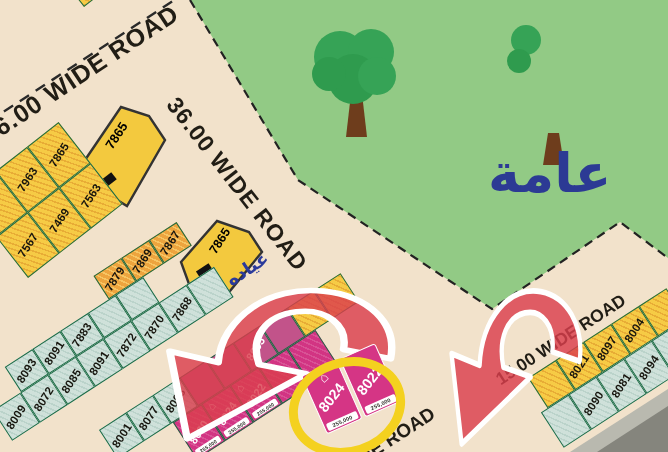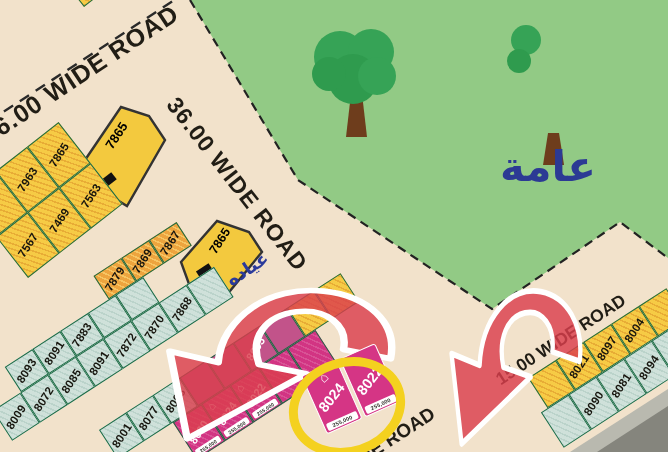--- a/index.html
+++ b/index.html
@@ -269,21 +269,21 @@
 
   <span class="abs" style="left:102px;top:128px;z-index:3;font-weight:700;font-size:13px;transform:rotate(-57deg);">7865</span>
   <span class="abs" style="left:206px;top:234px;z-index:3;font-weight:700;font-size:12.5px;transform:rotate(-57deg);">7865</span>
   <span class="abs arabic" style="left:224px;top:258px;z-index:3;font-weight:700;font-size:18px;color:#2b3a9b;transform:rotate(-33deg);">عياده</span>
 
   <div class="roadlab" style="left:-24px;top:126px;transform:rotate(-33.5deg);font-size:25px;letter-spacing:1px;">36.00 WIDE ROAD</div>
   <div class="roadlab" style="left:182px;top:92px;transform:rotate(52deg);font-size:23px;letter-spacing:1px;">36.00 WIDE ROAD</div>
   <div class="roadlab" style="left:290px;top:492px;transform:rotate(-33deg);font-size:19px;">15.00 WIDE ROAD</div>
   <div class="roadlab" style="left:492px;top:372px;transform:rotate(-33deg);font-size:17.5px;">15.00 WIDE ROAD</div>
 
-  <div class="abs arabic" style="left:488px;top:142px;width:120px;text-align:center;z-index:3;font-weight:700;font-size:42px;color:#2c3a94;">عامة</div>
+  <div class="abs arabic" style="left:488px;top:142px;width:120px;text-align:center;z-index:3;font-weight:700;font-size:54px;color:#2c3a94;">عامة</div>
 
 
   <svg class="abs" style="left:0;top:0;z-index:5;pointer-events:none;" width="668" height="452" viewBox="0 0 668 452">
     <g transform="translate(150,246) scale(1.24,0.94)">
       <path d="M30,205 L16,112 L55,124 C58,76 96,42 140,48 C176,53 200,82 194,120 L156,110 C160,84 142,66 118,70 C94,74 80,96 88,126 L126,136 Z" fill="rgba(219,62,77,0.82)" stroke="#fff" stroke-width="6" stroke-linejoin="round"></path>
     </g>
     <g transform="translate(440,245) scale(0.72,0.97)">
       <path d="M30,205 L16,112 L55,124 C58,76 96,42 140,48 C176,53 200,82 194,120 L156,110 C160,84 142,66 118,70 C94,74 80,96 88,126 L126,136 Z" fill="rgba(219,62,77,0.82)" stroke="#fff" stroke-width="6" stroke-linejoin="round"></path>
     </g>
   </svg>

